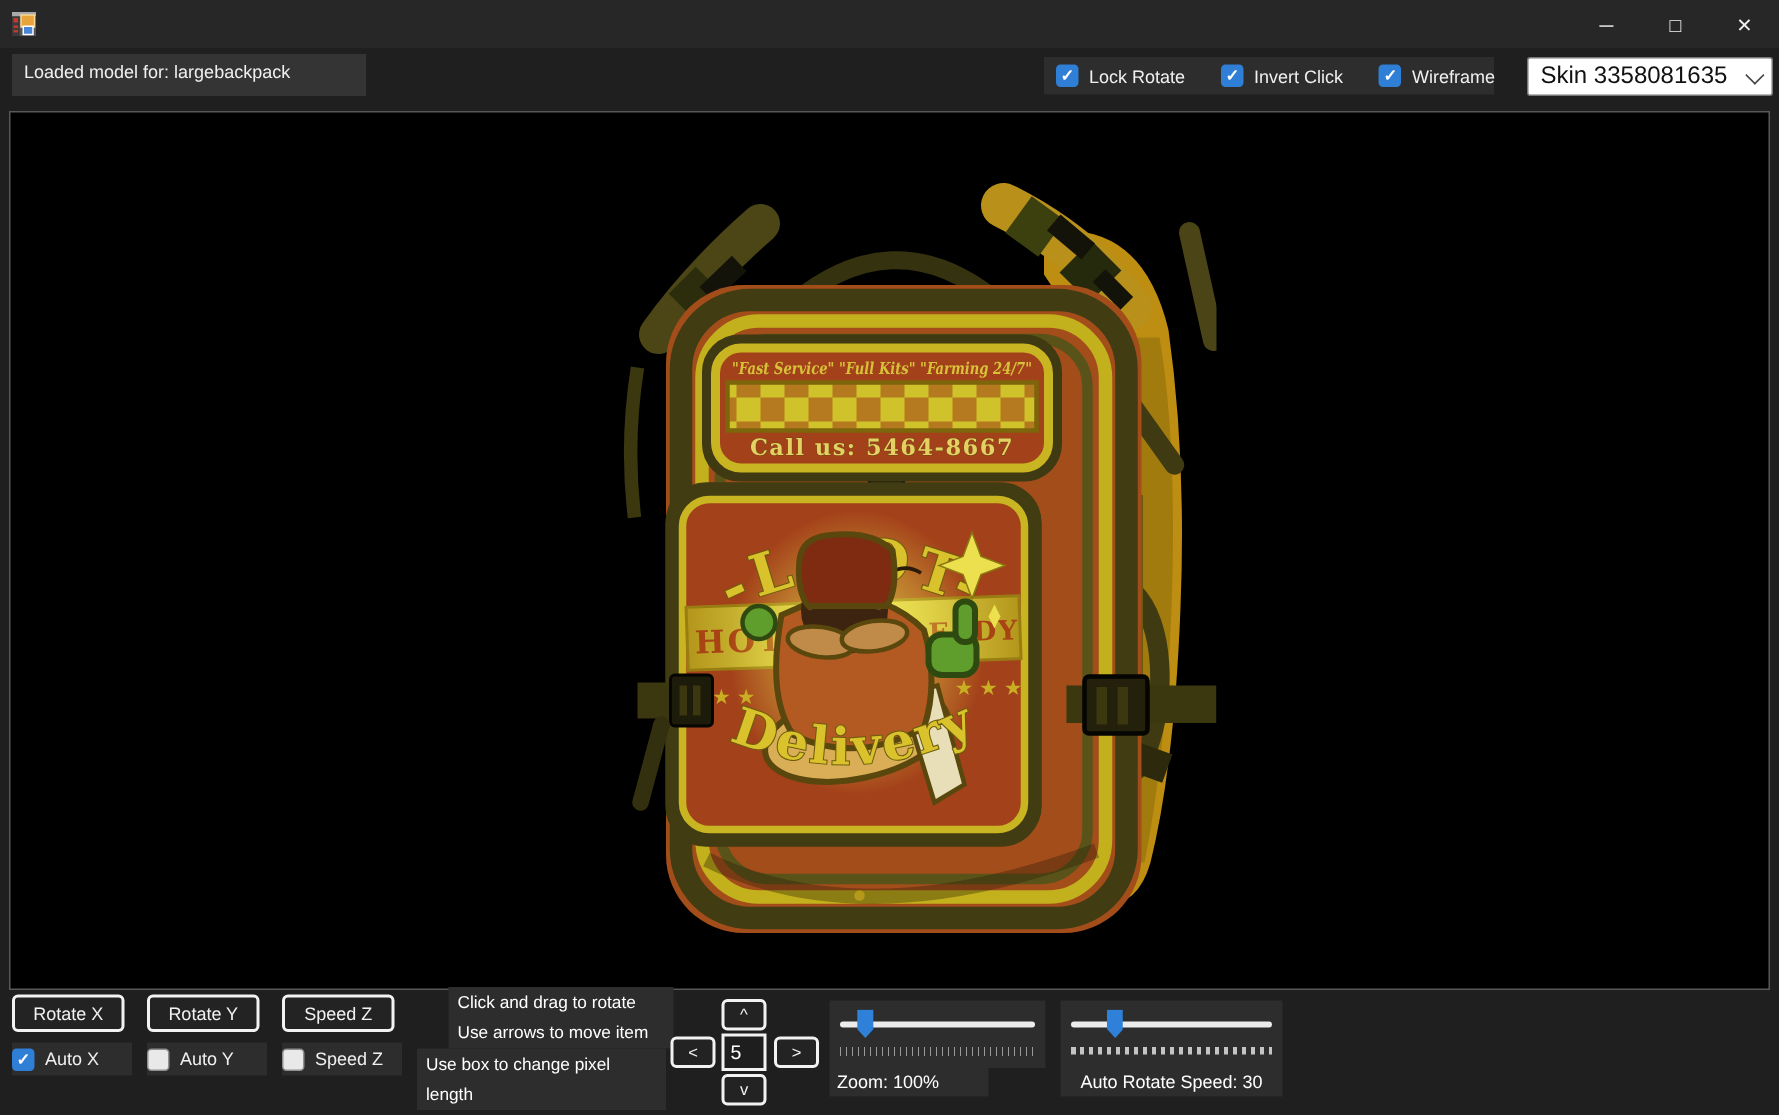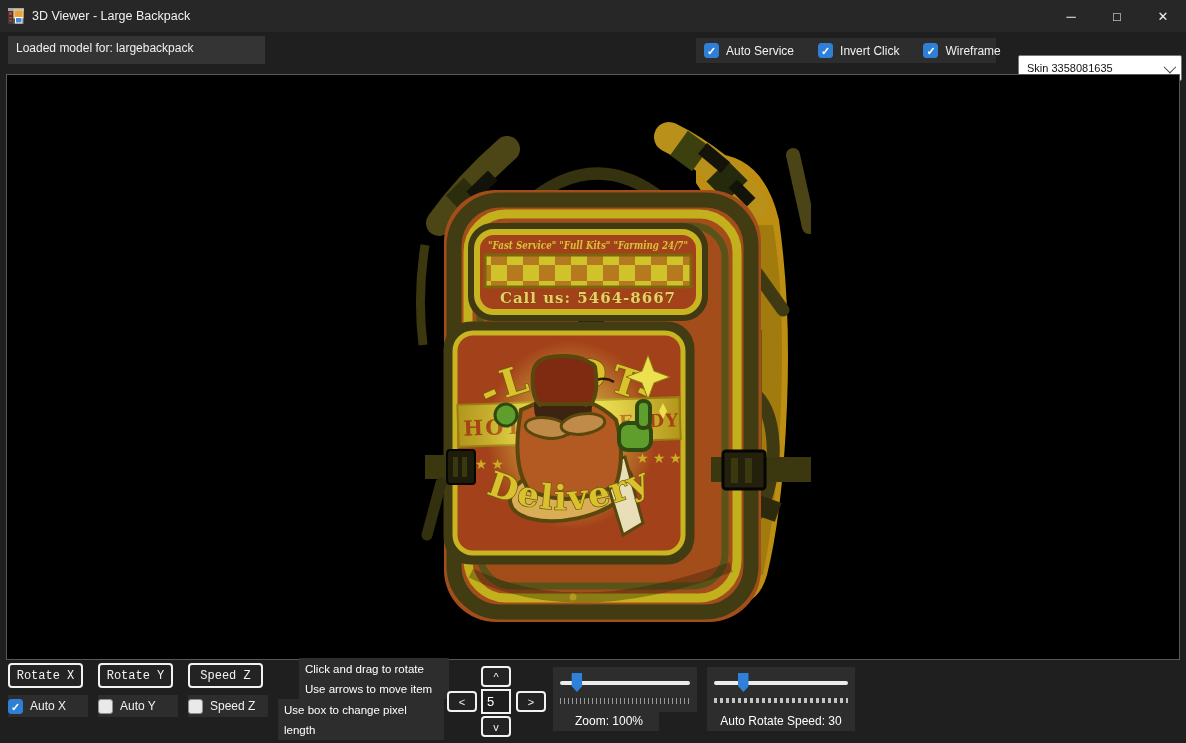--- a/index.html
+++ b/index.html
@@ -6,98 +6,97 @@
     font-family:"Liberation Sans",sans-serif;-webkit-font-smoothing:antialiased;}
   .abs{position:absolute;box-sizing:border-box;}
   
   #titlebar{left:0;top:0;width:1186px;height:32px;background:#272727;}
   #appicon{left:8px;top:8px;width:16px;height:16px;}
   #wintitle{left:32px;top:0;height:32px;line-height:32px;color:#f0f0f0;font-size:12.5px;}
   .winctl{top:0;width:46px;height:32px;display:flex;align-items:center;justify-content:center;
     color:#f0f0f0;font-size:13px;cursor:default;}
   #min{right:92px;} #max{right:46px;} #close{right:0;}
   
-  #loadedbox{left:8px;top:36px;width:257px;height:28px;background:#343434;color:#f0f0f0;
+  #loadedbox{left:8px;top:36px;width:236px;height:28px;background:#343434;color:#f0f0f0;
     font-size:12px;padding:5px 8px;}
   #checkstrip{left:696px;top:38px;width:300px;height:25px;background:#2d2d2d;display:flex;
     align-items:center;gap:24px;padding-left:8px;}
   .cbitem{display:flex;align-items:center;gap:7px;}
   .cb{width:15px;height:15px;border-radius:3px;background:#e9e9e9;border:1px solid #8f8f8f;
     position:relative;flex:0 0 auto;box-sizing:border-box;}
   .cb.checked{background:#2f7fd6;border-color:#2f7fd6;}
   .cb.checked::after{content:"✓";position:absolute;left:2px;top:0;color:#fff;font-size:11px;
     line-height:14px;font-weight:bold;}
   .cblabel{color:#f0f0f0;font-size:12px;white-space:nowrap;}
   #dropdown{left:1018px;top:38px;width:164px;height:26px;background:#fff;border:1px solid #777;
-    border-radius:2px;display:flex;align-items:center;color:#111;font-size:11px;padding:0 8px;margin-top:17px;}
+    border-radius:2px;display:flex;align-items:center;color:#111;font-size:16px;padding:0 8px;}
   #dropdown .ddtext{flex:1;}
   .chev{width:8px;height:8px;border-right:1.6px solid #444;border-bottom:1.6px solid #444;
     transform:rotate(45deg) translateY(-2px);}
   
   #viewport{left:6px;top:74px;width:1174px;height:586px;background:#000;border:1px solid #585858;}
   #bpsvg{left:404px;top:30px;}
   
   .btn{background:#232323;border:2px solid #f2f2f2;border-radius:4px;color:#f2f2f2;font-size:12px;
     display:flex;align-items:center;justify-content:center;cursor:default;}
-  .rotbtn{top:663px;width:75px;height:25px;font-family:Liberation Mono, monospace;}
+  .rotbtn{top:663px;width:75px;height:25px;}
   .chip{background:#2d2d2d;color:#fff;}
   .lockchip{top:695px;width:80px;height:22px;display:flex;align-items:center;gap:7px;}
   .lockchip .cblabel{font-size:12px;}
   #instr1{left:278px;top:658px;width:150px;height:41px;font-size:11.5px;line-height:20px;padding:1px 6px;margin-left:21px;}
   #instr2{left:278px;top:699px;width:166px;height:41px;font-size:11.5px;line-height:20px;padding:1px 6px;}
   .padbtn{width:30px;height:21px;font-size:11px;}
   #stepbox{left:481px;top:689px;width:30px;height:25px;background:#1e1e1e;border:2px solid #f2f2f2;
     color:#fff;font-size:13px;padding:0 0 0 4px;font-family:"Liberation Sans",sans-serif;outline:none;}
   .sliderchip{top:667px;height:45px;}
   #zoomchip{left:553px;width:144px;}
   #speedchip{left:707px;width:148px;}
   .trackarea{position:absolute;left:7px;right:7px;top:0;bottom:0;}
   .track{position:absolute;left:0;right:0;top:14px;height:4px;background:#ececec;border-radius:2px;}
   .thumb{position:absolute;top:6px;width:11px;height:19px;background:#2f80d8;transform:translateX(-50%);
     clip-path:polygon(0 0,100% 0,100% 68%,50% 100%,0 68%);}
   .ticks-fine{position:absolute;left:0;right:0;top:31px;height:6px;
     background:repeating-linear-gradient(90deg,#9a9a9a 0 1px,transparent 1px 4px);}
   .ticks-bold{position:absolute;left:0;right:0;top:31px;height:5px;
     background:repeating-linear-gradient(90deg,#c4c4c4 0 3px,transparent 3px 6px);}
-  #zoomlabel{left:553px;top:712px;width:106px;height:19px;font-size:12px;line-height:19px;padding-left:22px;}
+  #zoomlabel{left:553px;top:712px;width:106px;height:19px;font-size:12px;line-height:19px;padding-left:5px;}
   #speedlabel{left:707px;top:712px;width:148px;height:19px;font-size:12px;line-height:19px;text-align:center;}
   svg text{paint-order:stroke;}
 </style>
 </head>
 <body>
 
 <div id="titlebar" class="abs">
   <svg id="appicon" class="abs" viewBox="0 0 16 16">
     <rect x="0" y="0" width="16" height="3" fill="#a9a9a9"></rect>
     <rect x="0" y="3" width="5" height="13" fill="#3a3a3a"></rect>
     <rect x="1" y="4" width="3" height="3" fill="#c23a2a"></rect>
     <rect x="1" y="9" width="3" height="1.6" fill="#c23a2a"></rect>
     <rect x="1" y="12" width="3" height="1.6" fill="#c23a2a"></rect>
     <rect x="5" y="3" width="11" height="13" fill="#565656"></rect>
     <rect x="6" y="2" width="9" height="8" fill="#e8a33a" stroke="#f6d797" stroke-width="1"></rect>
     <rect x="7.5" y="9.5" width="6.5" height="5.5" fill="#4a86d8" stroke="#ffffff" stroke-width="1"></rect>
   </svg>
-  <span id="wintitle" class="abs">3D Viewer - Large Backpack</span>
   <div id="min" class="abs winctl">
       <span>─</span>
     </div>
   <div id="max" class="abs winctl">
       <span>□</span>
     </div>
   <div id="close" class="abs winctl">
       <span>✕</span>
     </div>
 </div>
 
 <div id="loadedbox" class="abs">Loaded model for: largebackpack</div>
 
 <div id="checkstrip" class="abs">
   <div class="cbitem">
     <span class="cb checked"></span>
-    <span class="cblabel">Auto Service</span>
+    <span class="cblabel">Lock Rotate</span>
   </div>
   <div class="cbitem">
     <span class="cb checked"></span>
     <span class="cblabel">Invert Click</span>
   </div>
   <div class="cbitem">
     <span class="cb checked"></span>
     <span class="cblabel">Wireframe</span>
   </div>
 </div>

